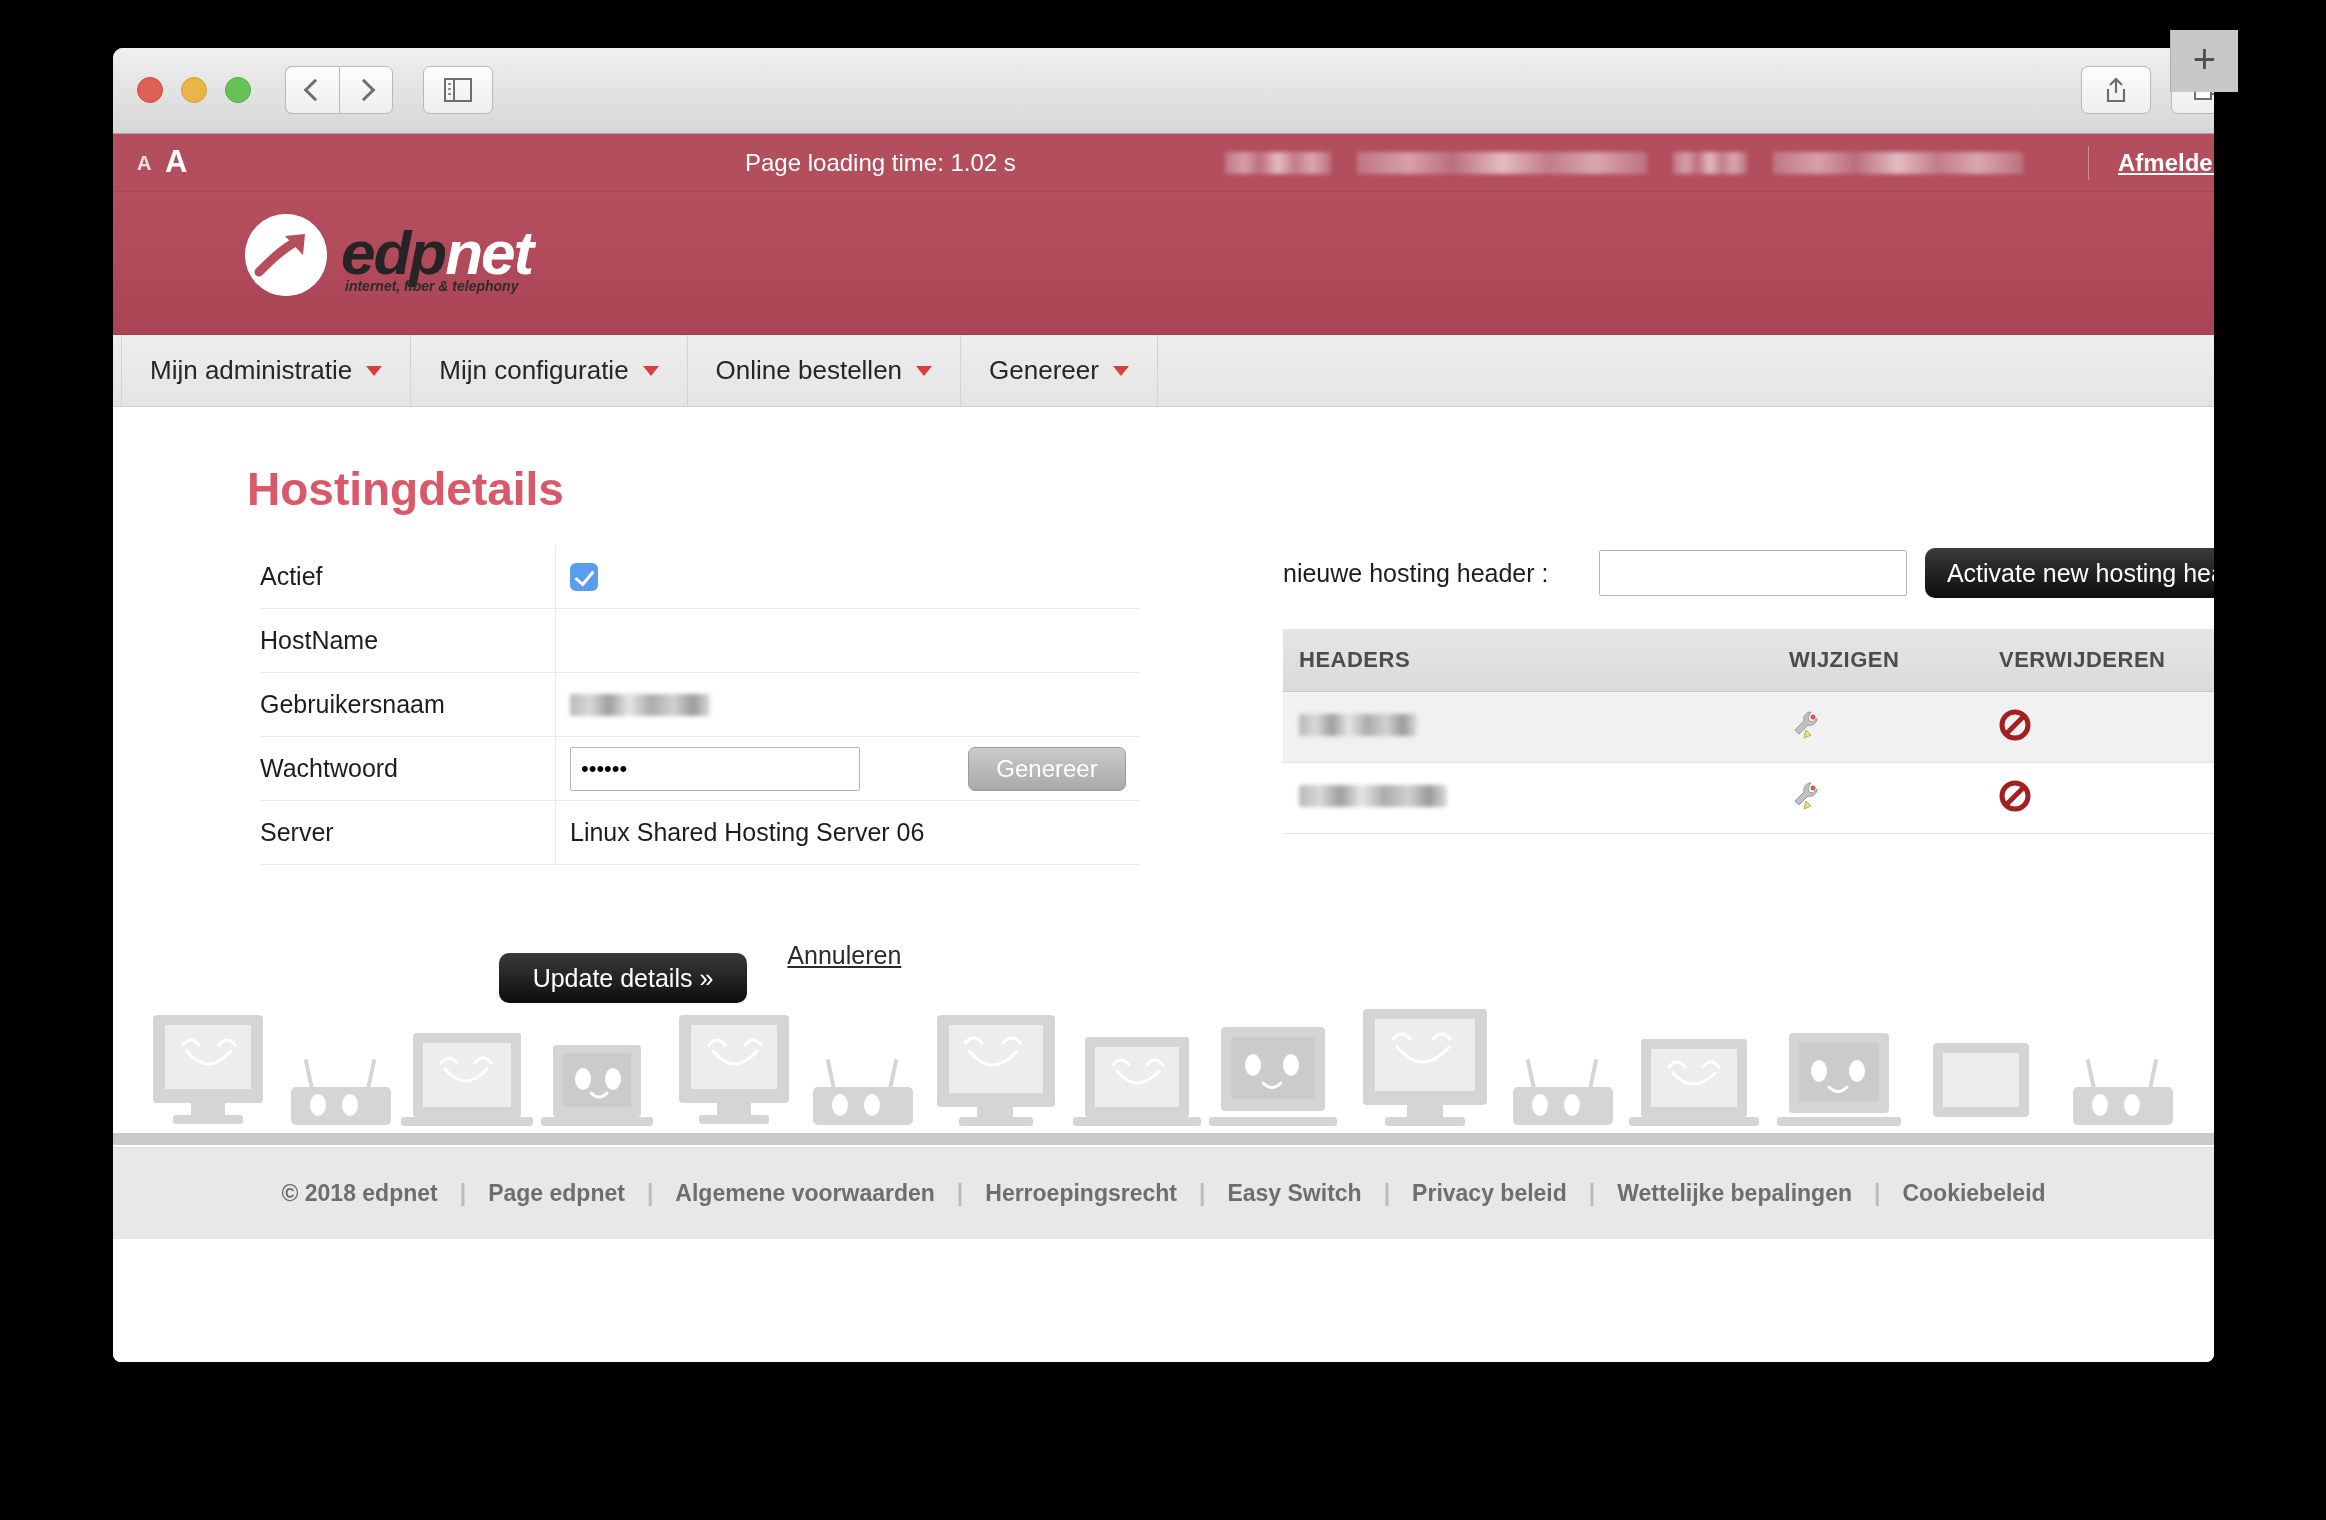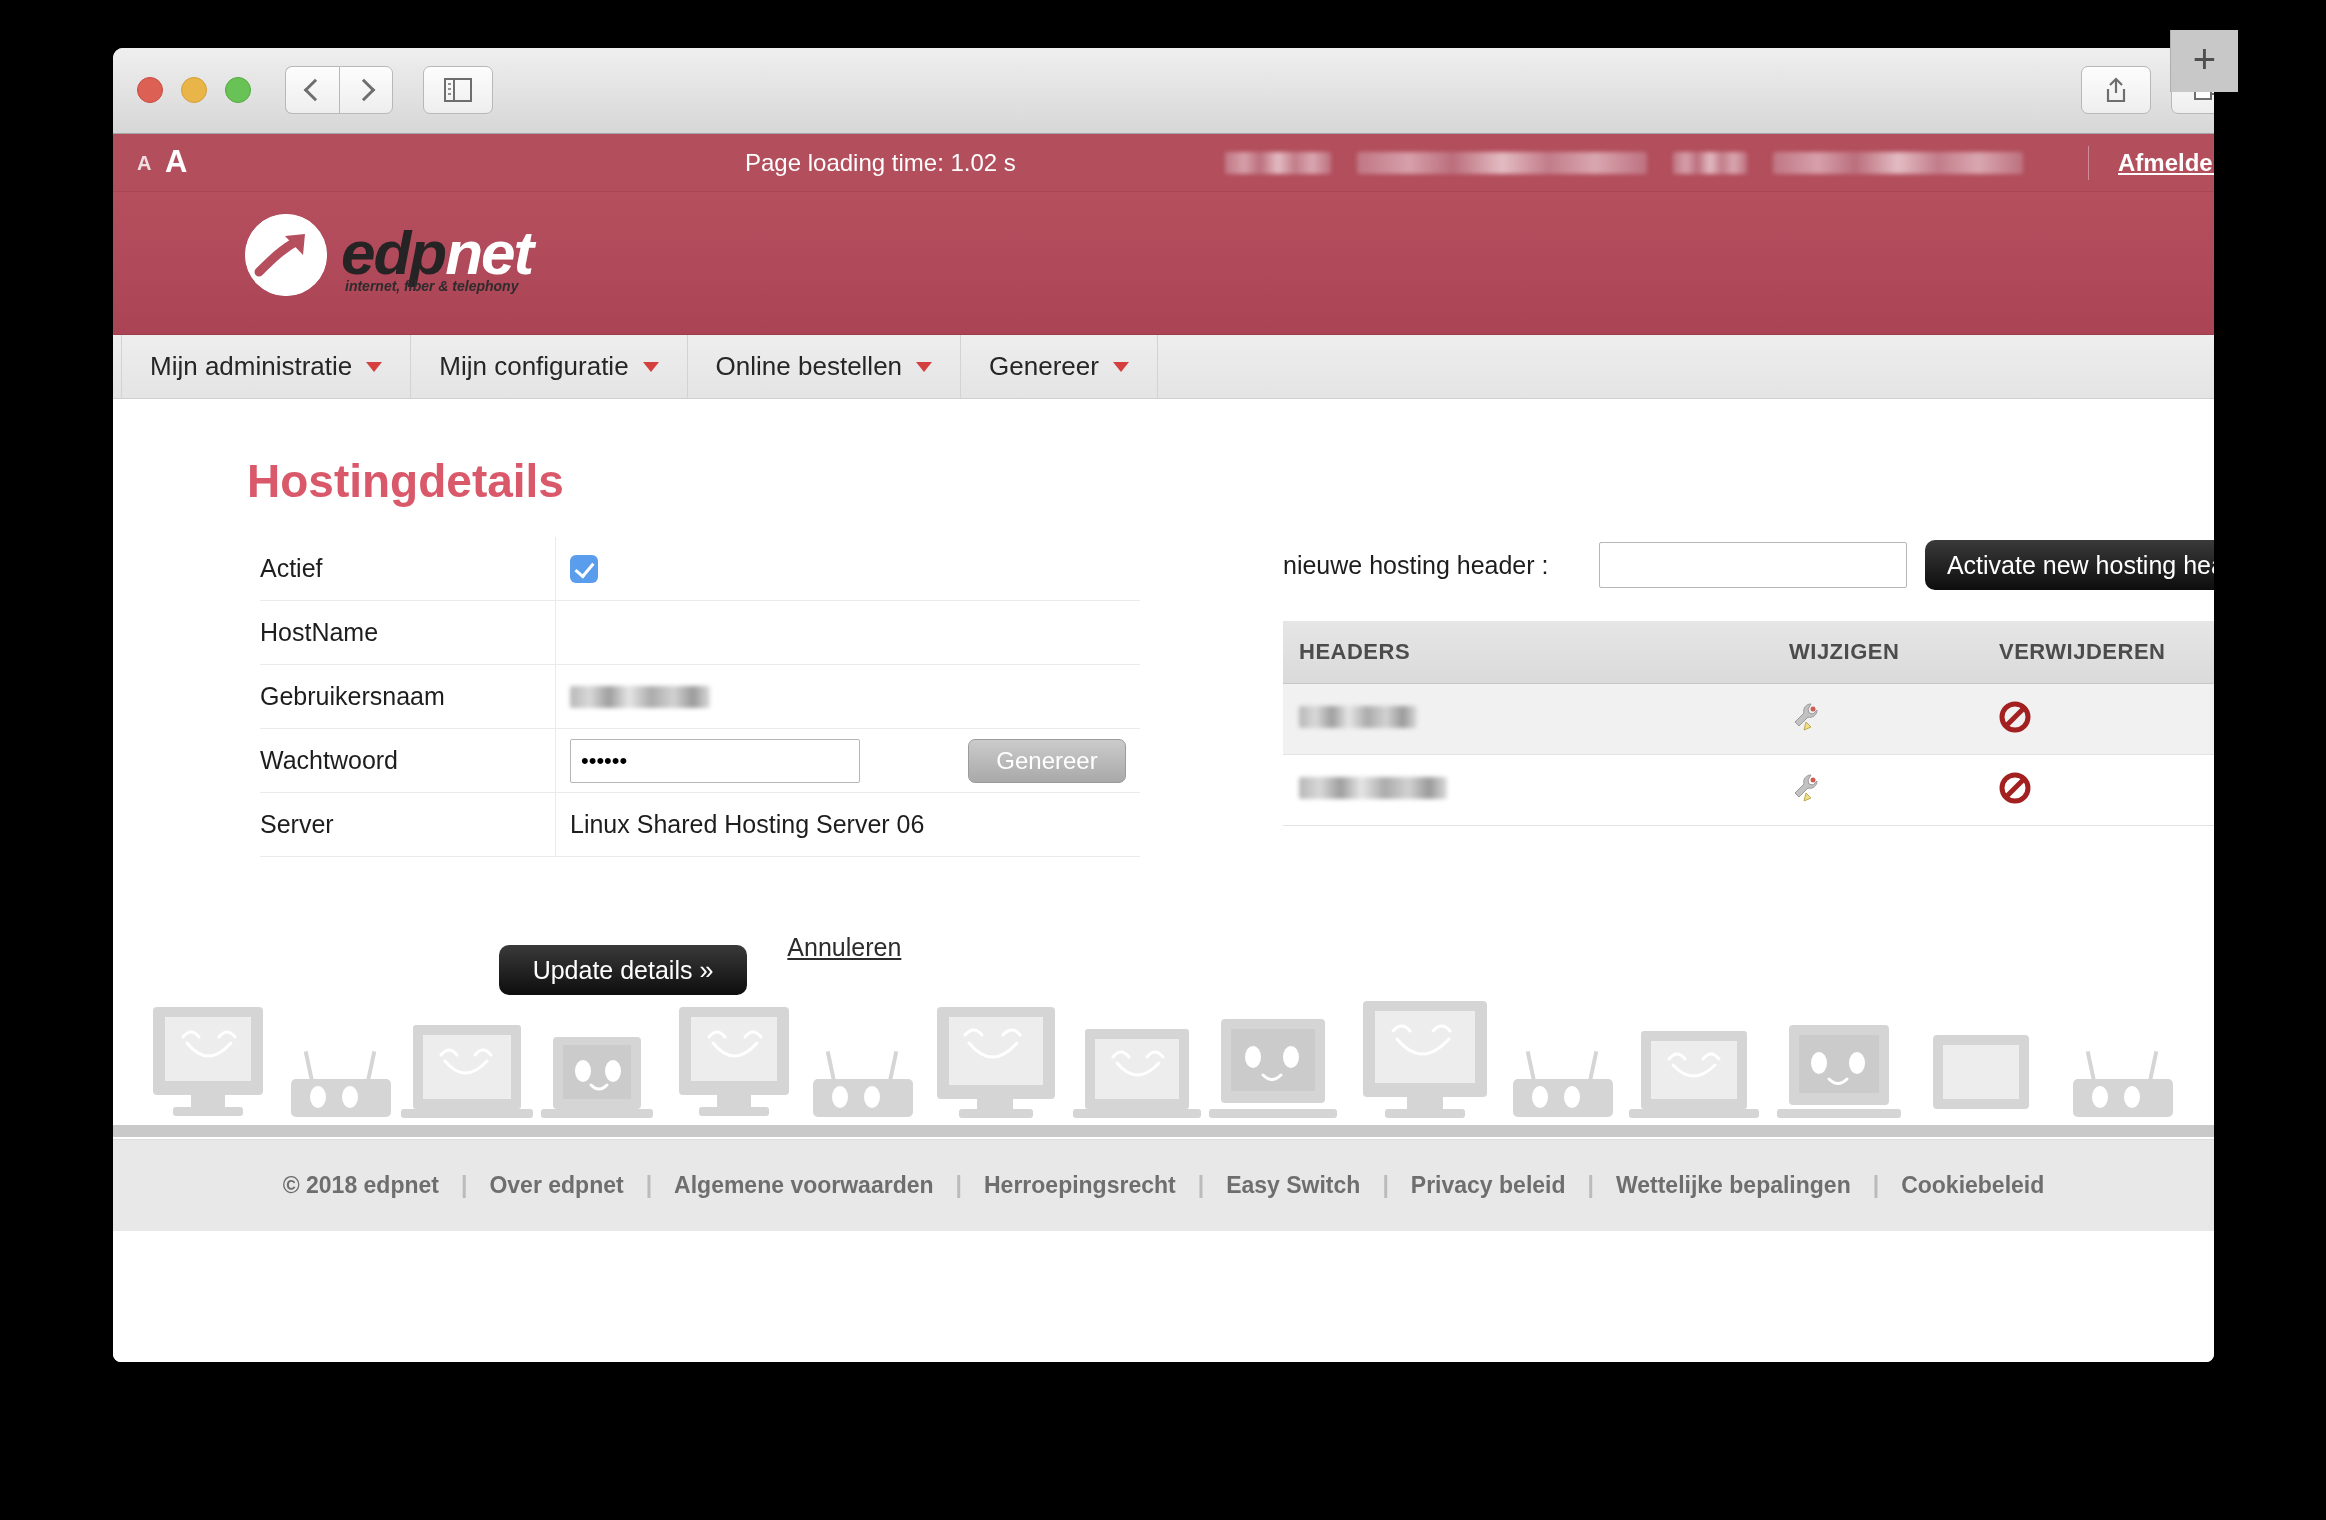--- a/index.html
+++ b/index.html
@@ -154,21 +154,21 @@
   #search-button {
     margin-right: 4px; height: 46px; padding: 0 22px;
     background: linear-gradient(to bottom,#3b3b3b,#111);
     color: #fff; border: none; border-radius: 8px;
     font-size: 24px; font-weight: bold; cursor: pointer;
     font-family: "Liberation Sans", sans-serif;
   }
 
   
   #navbar {
-    position: relative; height: 64px;
+    position: relative; height: 72px;
     background: linear-gradient(to bottom,#eeeeee,#e4e4e4);
     border-bottom: 1px solid #cfcfcf;
     display: flex;
   }
   .nav-item {
     position: relative;
     display: flex; align-items: center; gap: 14px;
     padding: 0 28px;
     font-size: 26px; color: #262626;
     border-right: 1px solid #d3d3d3;
@@ -607,21 +607,21 @@
           <path d="M1716 100 q9 9 18 0"></path>
           <path d="M478 106 q8 8 16 0"></path>
         </g>
         <rect x="0" y="146" width="2101" height="12" fill="#c9c9c9"></rect>
       </svg>
 
       <div id="footer-bar">
         <div id="footer-links">
           <span class="f-item static">© 2018 edpnet</span>
           <span class="f-sep">|</span>
-          <span class="f-item">Over edpnet</span>
+          <span class="f-item">Page edpnet</span>
           <span class="f-sep">|</span>
           <span class="f-item">Algemene voorwaarden</span>
           <span class="f-sep">|</span>
           <span class="f-item">Herroepingsrecht</span>
           <span class="f-sep">|</span>
           <span class="f-item">Easy Switch</span>
           <span class="f-sep">|</span>
           <span class="f-item">Privacy beleid</span>
           <span class="f-sep">|</span>
           <span class="f-item">Wettelijke bepalingen</span>

